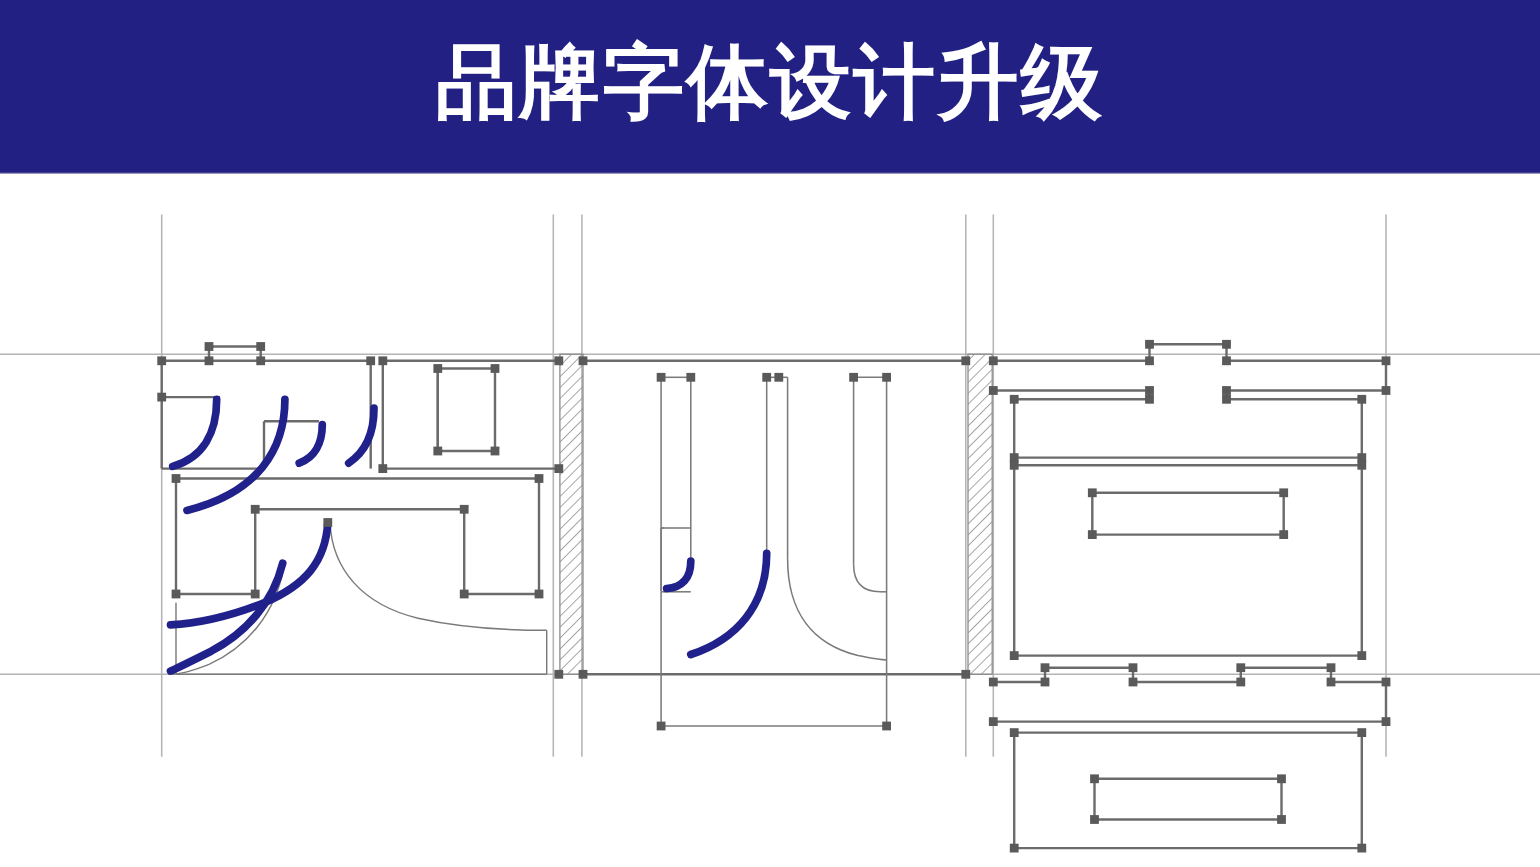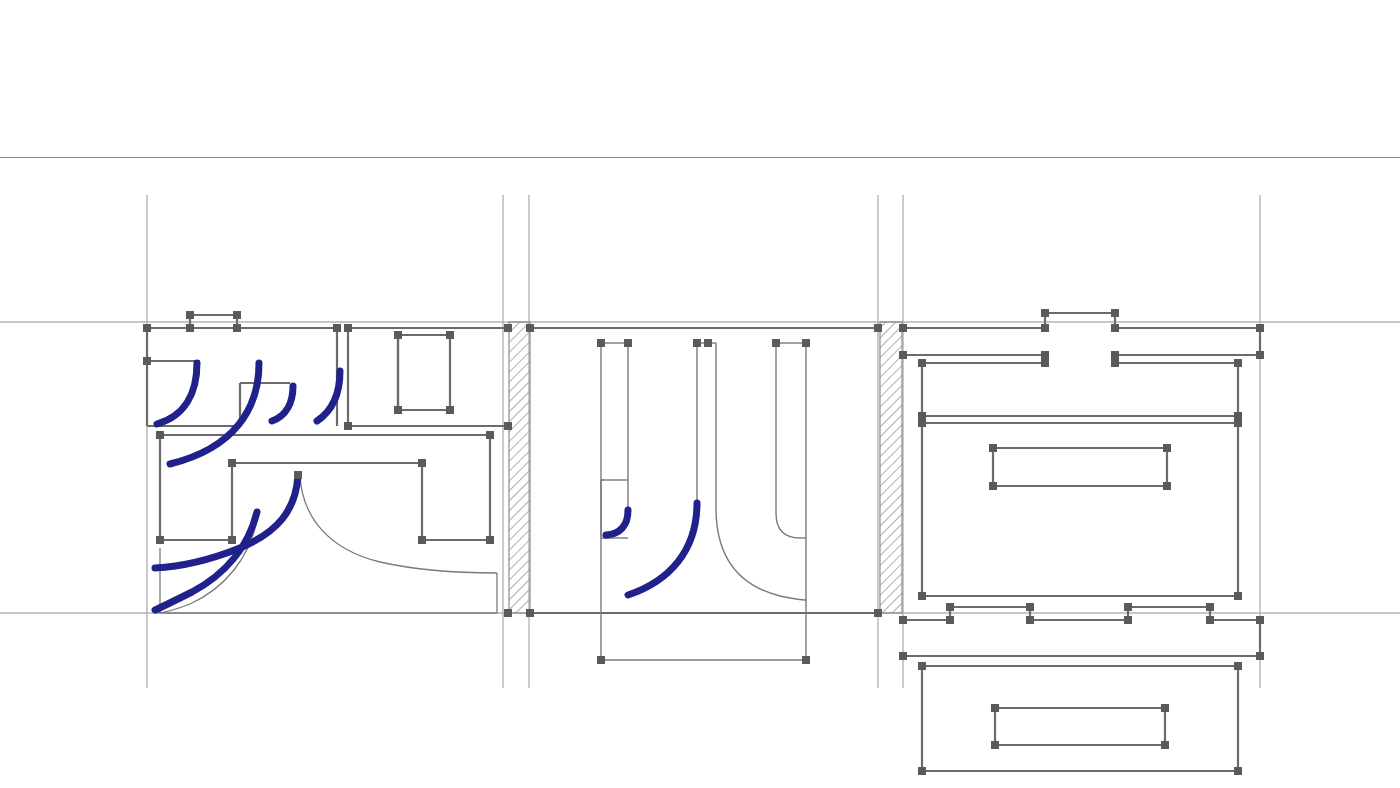--- a/index.html
+++ b/index.html
@@ -72,20 +72,23 @@
     width: 1400px;
     height: 1px;
     background: #8a8ab4;
   }
 </style>
 </head>
 <body>
 
 <div id="screen">
 
+  <div id="header-band">
+    <div id="header-title">品牌字体设计升级</div>
+  </div>
   <div id="header-underline"></div>
 
   <div id="canvas-area">
     <svg id="glyph-canvas" viewBox="0 0 1400 630" xmlns="http://www.w3.org/2000/svg">
 
       <defs>
         <pattern id="hatchPattern" width="7" height="7" patternTransform="rotate(45)" patternUnits="userSpaceOnUse">
           <line x1="0" y1="0" x2="0" y2="7" stroke="#9a9a9a" stroke-width="1.6"></line>
         </pattern>
       </defs>

